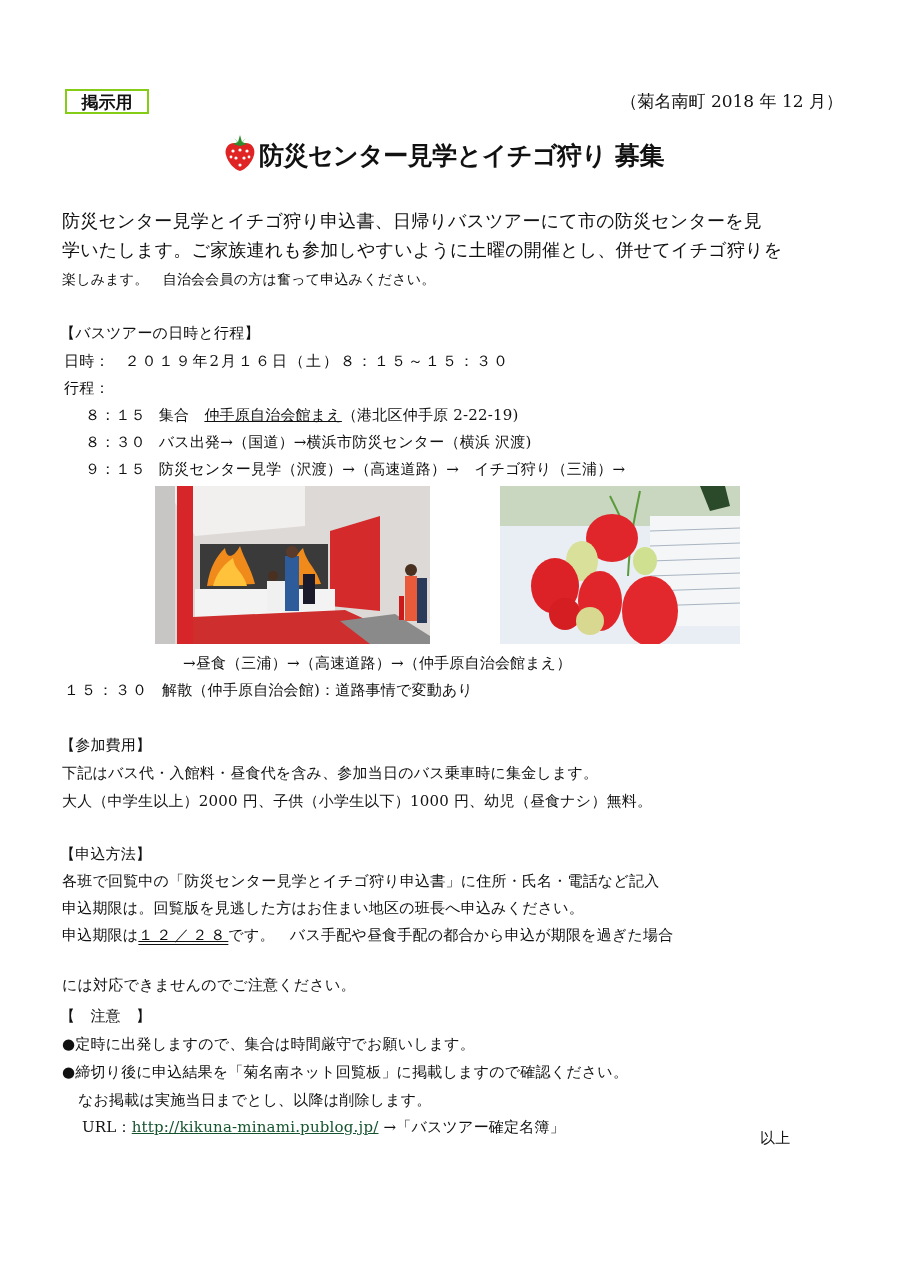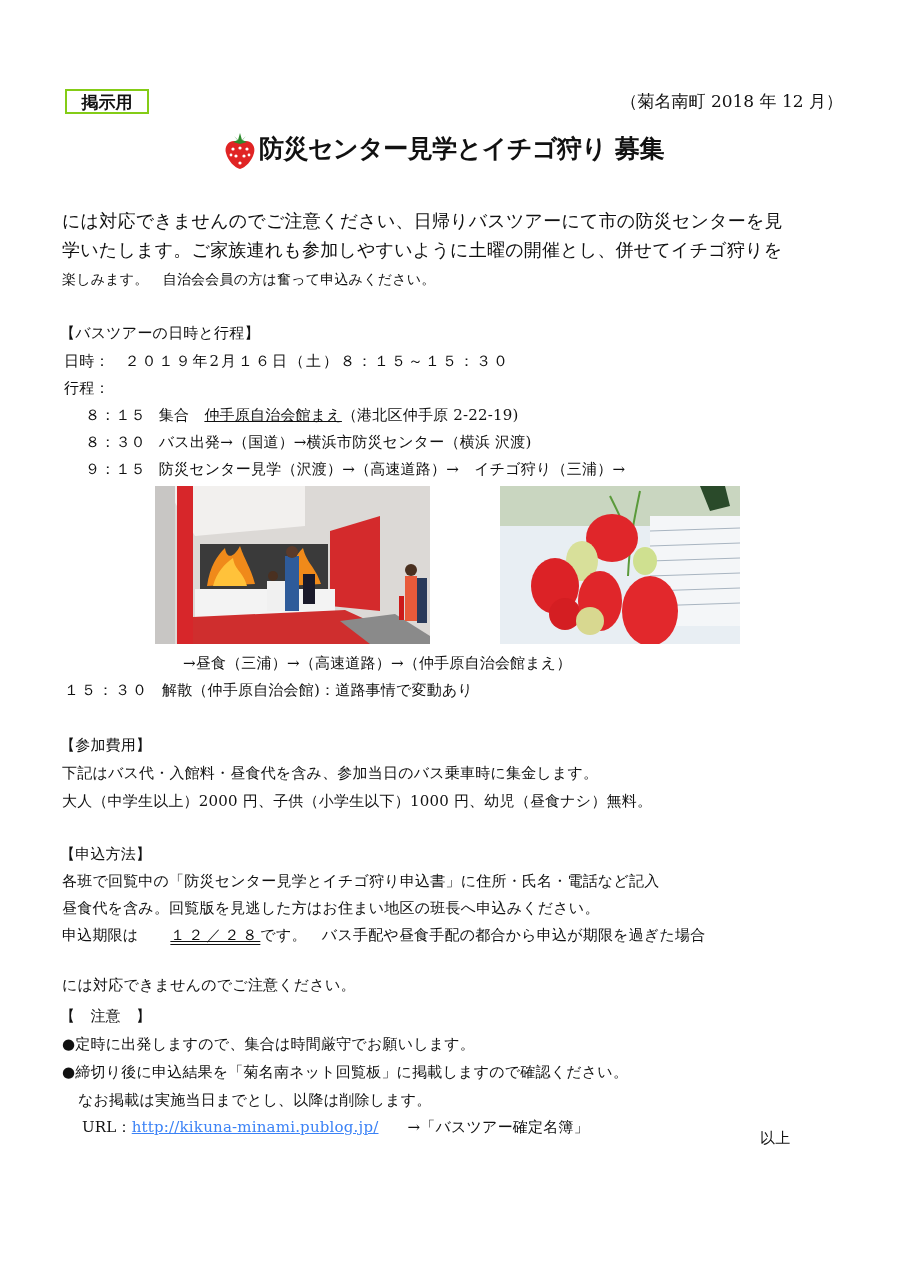--- a/index.html
+++ b/index.html
@@ -10,28 +10,28 @@
   }
   .abs { position: absolute; }
   .line { position: absolute; font-size: 15px; line-height: 22px; white-space: nowrap; letter-spacing: 0.2px; }
   .posting-label {
     left: 65px; top: 89px; width: 84px; height: 25px;
     border: 2px solid #84cc16; box-sizing: border-box;
     font-family: "DejaVu Sans", "Liberation Sans", sans-serif;
     font-weight: bold; font-size: 17px; line-height: 23px; text-align: center;
   }
   .header-date { right: 62px; top: 90px; font-size: 17px; line-height: 22px; }
-  .title-wrap { left: 223px; top: 132px; height: 40px; display: flex; align-items: flex-start; }
+  .title-wrap { left: 223px; top: 132px; height: 40px; display: flex; align-items: flex-end; }
   .title {
     font-family: "DejaVu Sans", "Liberation Sans", sans-serif;
     font-weight: bold; font-size: 25px; letter-spacing: -0.5px; margin-left: 2px;
   }
   .underline-single { text-decoration: underline; }
   .underline-double { text-decoration: underline double; }
-  .link { color: #3b82f6; text-decoration: underline; }
+  .link { color: #14532d; text-decoration: underline; }
   .photo { position: absolute; overflow: hidden; }
   .photo-fire { left: 155px; top: 486px; width: 275px; height: 158px; background: #e9e6e3; }
   .photo-strawberry { left: 500px; top: 486px; width: 240px; height: 158px; background: #dfe7ee; }
 </style>
 </head>
 <body>
 
 <div class="abs posting-label">掲示用</div>
 <div class="abs header-date">（菊名南町  2018 年 12 月）</div>
 
@@ -47,21 +47,21 @@
       <circle cx="21" cy="24" r="1.6" fill="#fff"></circle>
         <circle cx="17" cy="31" r="1.6" fill="#fff"></circle>
       <circle cx="8" cy="23" r="1.4" fill="#fff"></circle>
         <circle cx="26" cy="23" r="1.4" fill="#fff"></circle>
     </svg>
   </span>
   <span class="title">防災センター見学とイチゴ狩り 募集</span>
 </div>
 
 <div>
-  <div class="line" style="left:62px;top:210px;font-size:18px;">には対応できませんのでご注意ください、日帰りバスツアーにて市の防災センターを見</div>
+  <div class="line" style="left:62px;top:210px;font-size:18px;">防災センター見学とイチゴ狩り申込書、日帰りバスツアーにて市の防災センターを見</div>
   <div class="line" style="left:62px;top:239px;font-size:18px;">学いたします。ご家族連れも参加しやすいように土曜の開催とし、併せてイチゴ狩りを</div>
   <div class="line" style="left:62px;top:268px;font-size:14px;">楽しみます。　自治会会員の方は奮って申込みください。</div>
 </div>
 
 <div>
   <div class="line" style="left:60px;top:322px;">【バスツアーの日時と行程】</div>
   <div class="line" style="left:64px;top:350px;">
     <span>日時：</span>
     <span style="margin-left:10px;letter-spacing:2px;">２０１９年2月１６日（土）８：１５～１５：３０</span>
   </div>
@@ -141,31 +141,31 @@
 
 <div>
   <div class="line" style="left:60px;top:734px;">【参加費用】</div>
   <div class="line" style="left:62px;top:762px;">下記はバス代・入館料・昼食代を含み、参加当日のバス乗車時に集金します。</div>
   <div class="line" style="left:62px;top:790px;">大人（中学生以上）2000 円、子供（小学生以下）1000 円、幼児（昼食ナシ）無料。</div>
 </div>
 
 <div>
   <div class="line" style="left:60px;top:843px;">【申込方法】</div>
   <div class="line" style="left:62px;top:870px;">各班で回覧中の「防災センター見学とイチゴ狩り申込書」に住所・氏名・電話など記入</div>
-  <div class="line" style="left:62px;top:897px;">昼食代を含み。回覧版を見逃した方はお住まい地区の班長へ申込みください。</div>
+  <div class="line" style="left:62px;top:897px;">申込期限は。回覧版を見逃した方はお住まい地区の班長へ申込みください。</div>
   <div class="line" style="left:62px;top:924px;">
-    <span>申込期限は</span><span class="underline-double" style="letter-spacing:3px;margin-left:32px;">１２／２８</span><span>です。　バス手配や昼食手配の都合から申込が期限を過ぎた場合</span>
+    <span>申込期限は</span><span class="underline-double" style="letter-spacing:3px;">１２／２８</span><span>です。　バス手配や昼食手配の都合から申込が期限を過ぎた場合</span>
   </div>
   <div class="line" style="left:62px;top:974px;">には対応できませんのでご注意ください。</div>
 </div>
 
 <div>
   <div class="line" style="left:60px;top:1005px;">【　注意　】</div>
   <div class="line" style="left:62px;top:1033px;">●定時に出発しますので、集合は時間厳守でお願いします。</div>
   <div class="line" style="left:62px;top:1061px;">●締切り後に申込結果を「菊名南ネット回覧板」に掲載しますので確認ください。</div>
   <div class="line" style="left:78px;top:1089px;">なお掲載は実施当日までとし、以降は削除します。</div>
   <div class="line" style="left:82px;top:1116px;">
     <span>URL：</span><a class="link" href="#">http://kikuna-minami.publog.jp/</a>
-    <span style="margin-left:24px;">→「バスツアー確定名簿」</span>
+    <span style="margin-left:0;">→「バスツアー確定名簿」</span>
   </div>
 </div>
 
 <div class="line" style="left:760px;top:1127px;">以上</div>
 
 </body></html>

